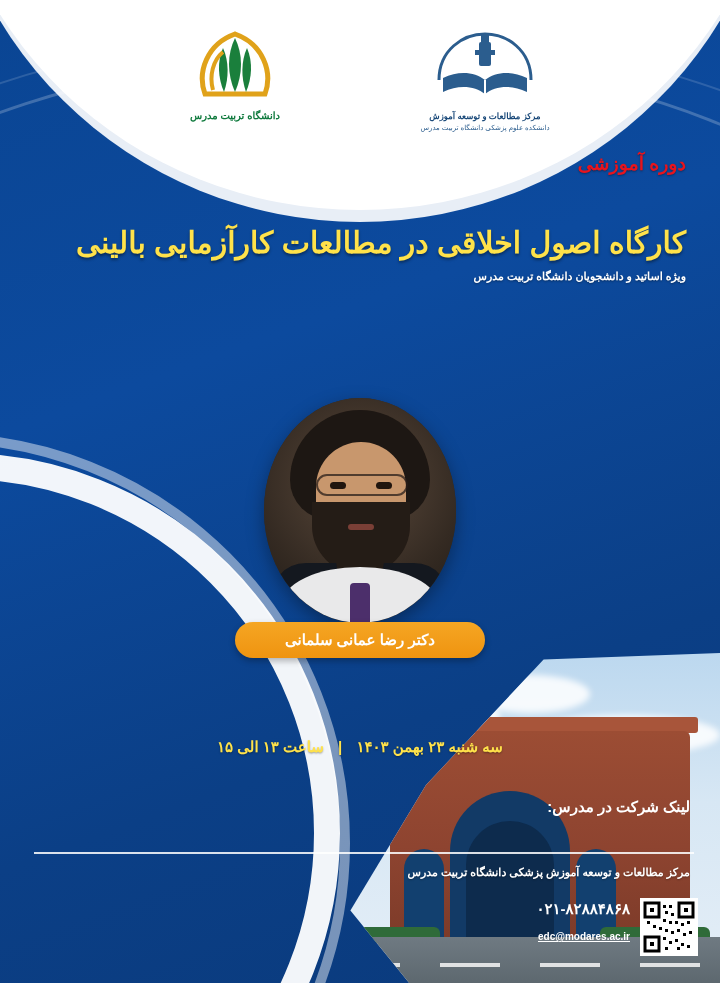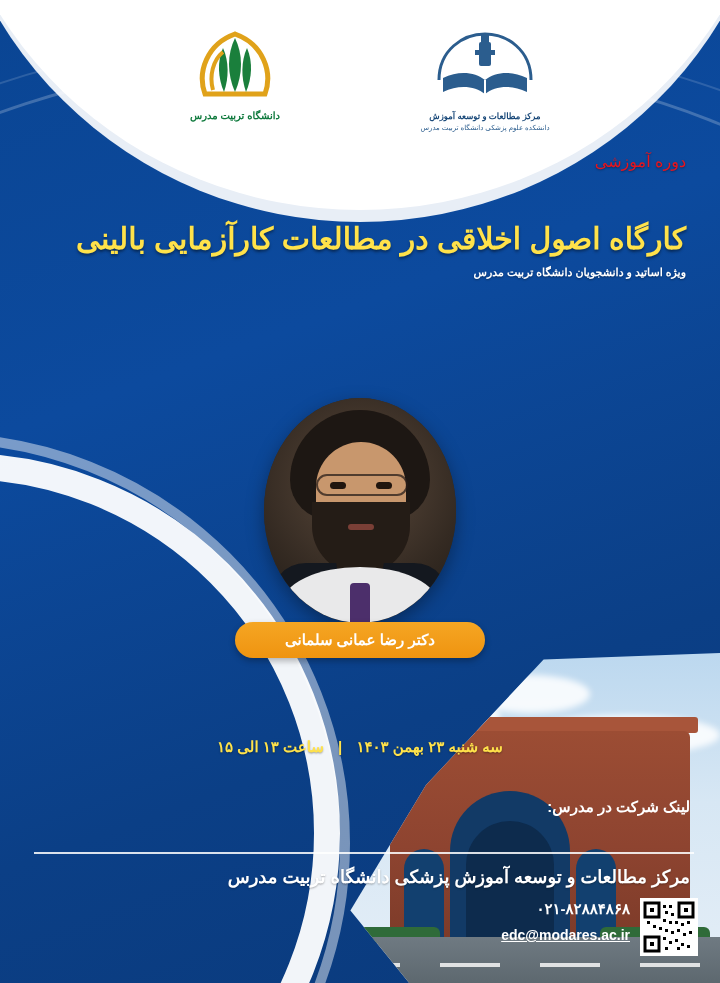--- a/index.html
+++ b/index.html
@@ -220,22 +220,22 @@
     position: absolute;
     top: 152px;
     right: 34px;
     left: 34px;
     z-index: 6;
     text-align: right;
     direction: rtl;
   }
   .kicker {
     color: #e8141d;
-    font-size: 16px;
-    font-weight: normal;
+    font-size: 19px;
+    font-weight: bold;
     margin-bottom: 6px;
     text-shadow: 0 1px 2px rgba(0,0,0,.35);
   }
   .main-title {
     color: #ffe24a;
     font-size: 30px;
     font-weight: bold;
     line-height: 1.35;
     text-shadow: 0 2px 3px rgba(0,0,0,.4);
     margin-top: 48px;
@@ -347,43 +347,44 @@
     height: 2px;
     background: rgba(255,255,255,.85);
     z-index: 7;
   }
   .footer-org {
     position: absolute;
     top: 866px;
     right: 30px;
     z-index: 7;
     color: #ffffff;
-    font-size: 18px;
+    font-size: 11px;
     font-weight: bold;
     direction: rtl;
     text-shadow: 0 1px 2px rgba(0,0,0,.3);
   }
   .footer-contact {
     position: absolute;
     top: 900px;
     right: 90px;
     z-index: 7;
     text-align: right;
     direction: rtl;
   }
   .footer-phone {
     color: #ffffff;
     font-size: 15px;
     font-weight: bold;
     margin-bottom: 8px;
     direction: rtl;
+    text-align: center;
   }
   .footer-email {
     color: #ffffff;
-    font-size: 14px;
+    font-size: 10px;
     font-weight: bold;
     direction: ltr;
     text-align: center;
     text-decoration: underline;
   }
 
   .qr {
     position: absolute;
     top: 898px;
     right: 22px;

